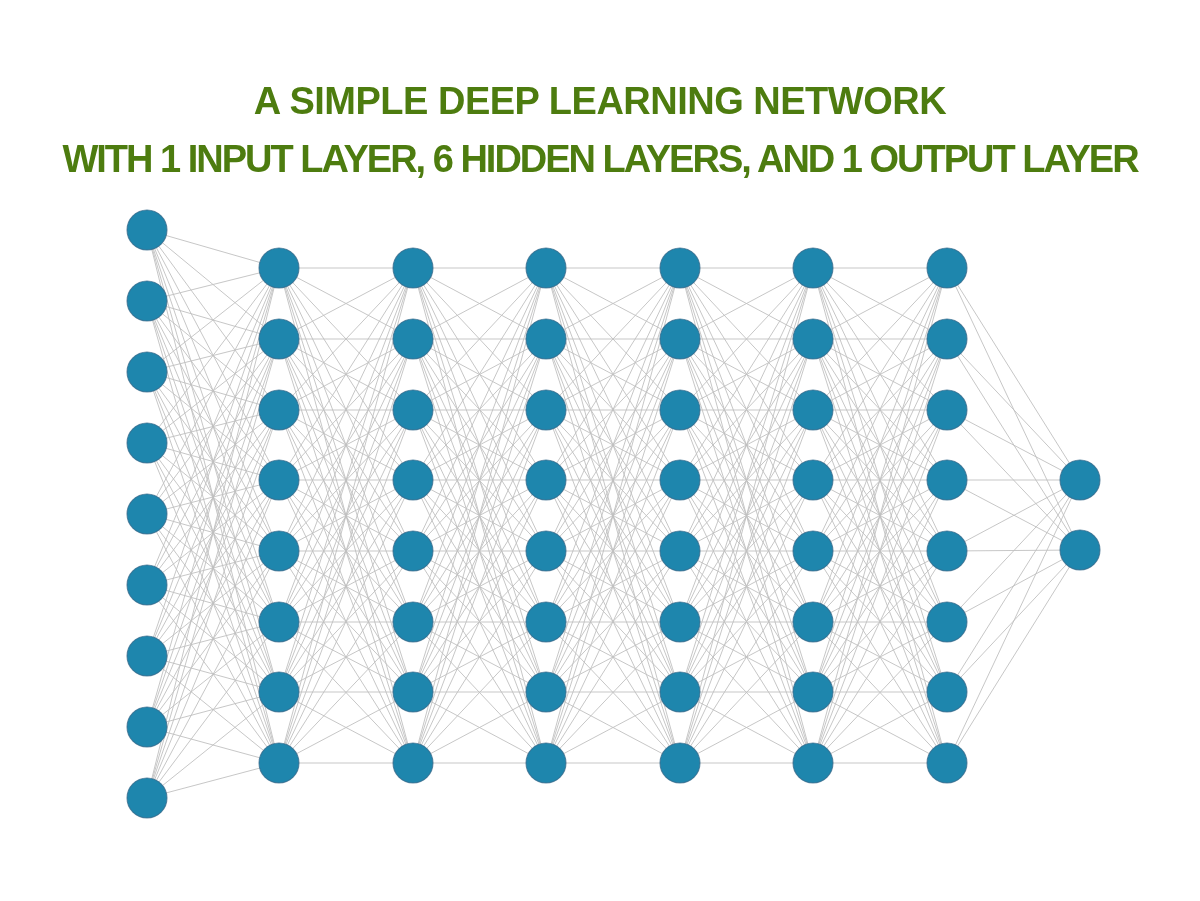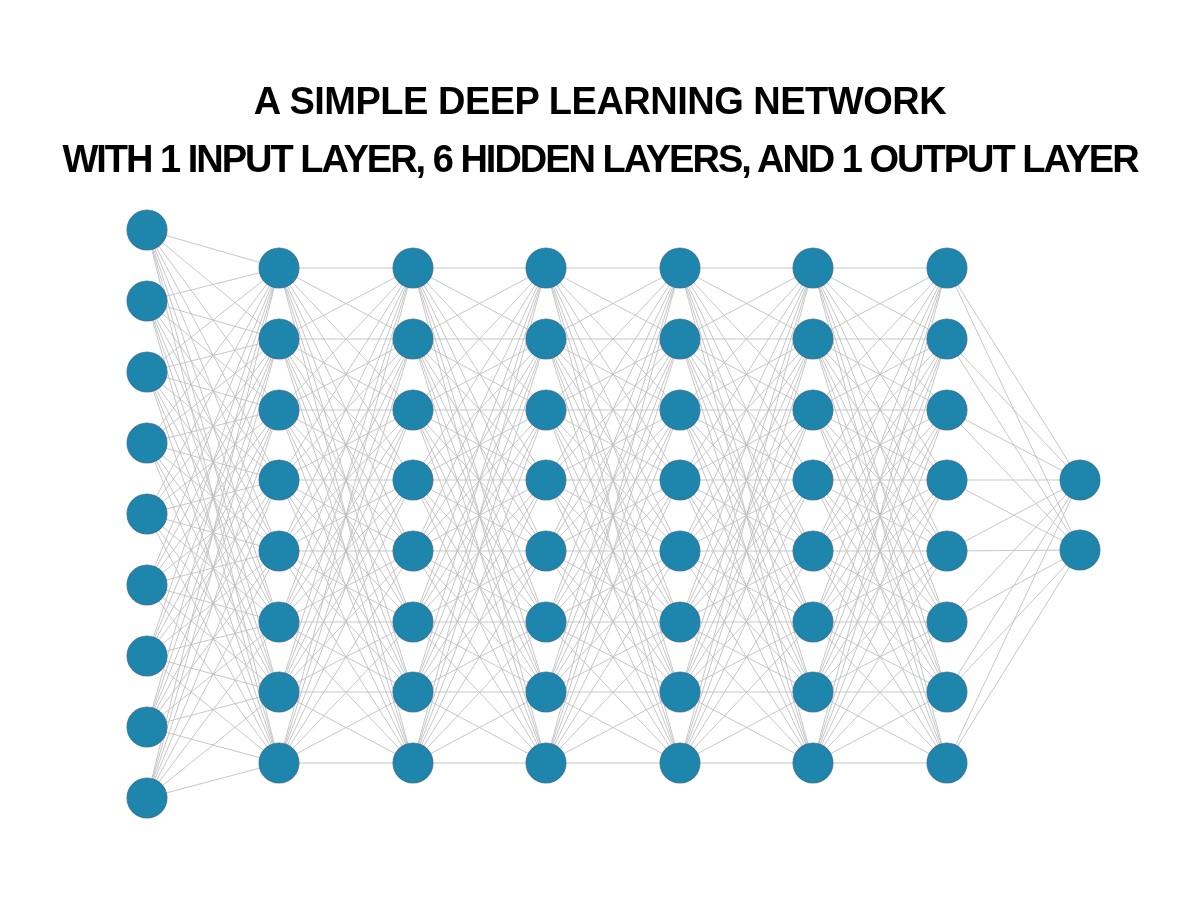--- a/index.html
+++ b/index.html
@@ -16,21 +16,21 @@
     width: 1200px;
     height: 901px;
     background: #ffffff;
   }
   .title-line {
     position: absolute;
     left: 0;
     width: 1200px;
     text-align: center;
     font-weight: 700;
-    color: #000000;
+    color: #4d7c0f;
     white-space: nowrap;
     line-height: 1;
   }
   .title-line.t1 {
     top: 82px;
     font-size: 38px;
     letter-spacing: -0.5px;
   }
   .title-line.t2 {
     top: 140px;

